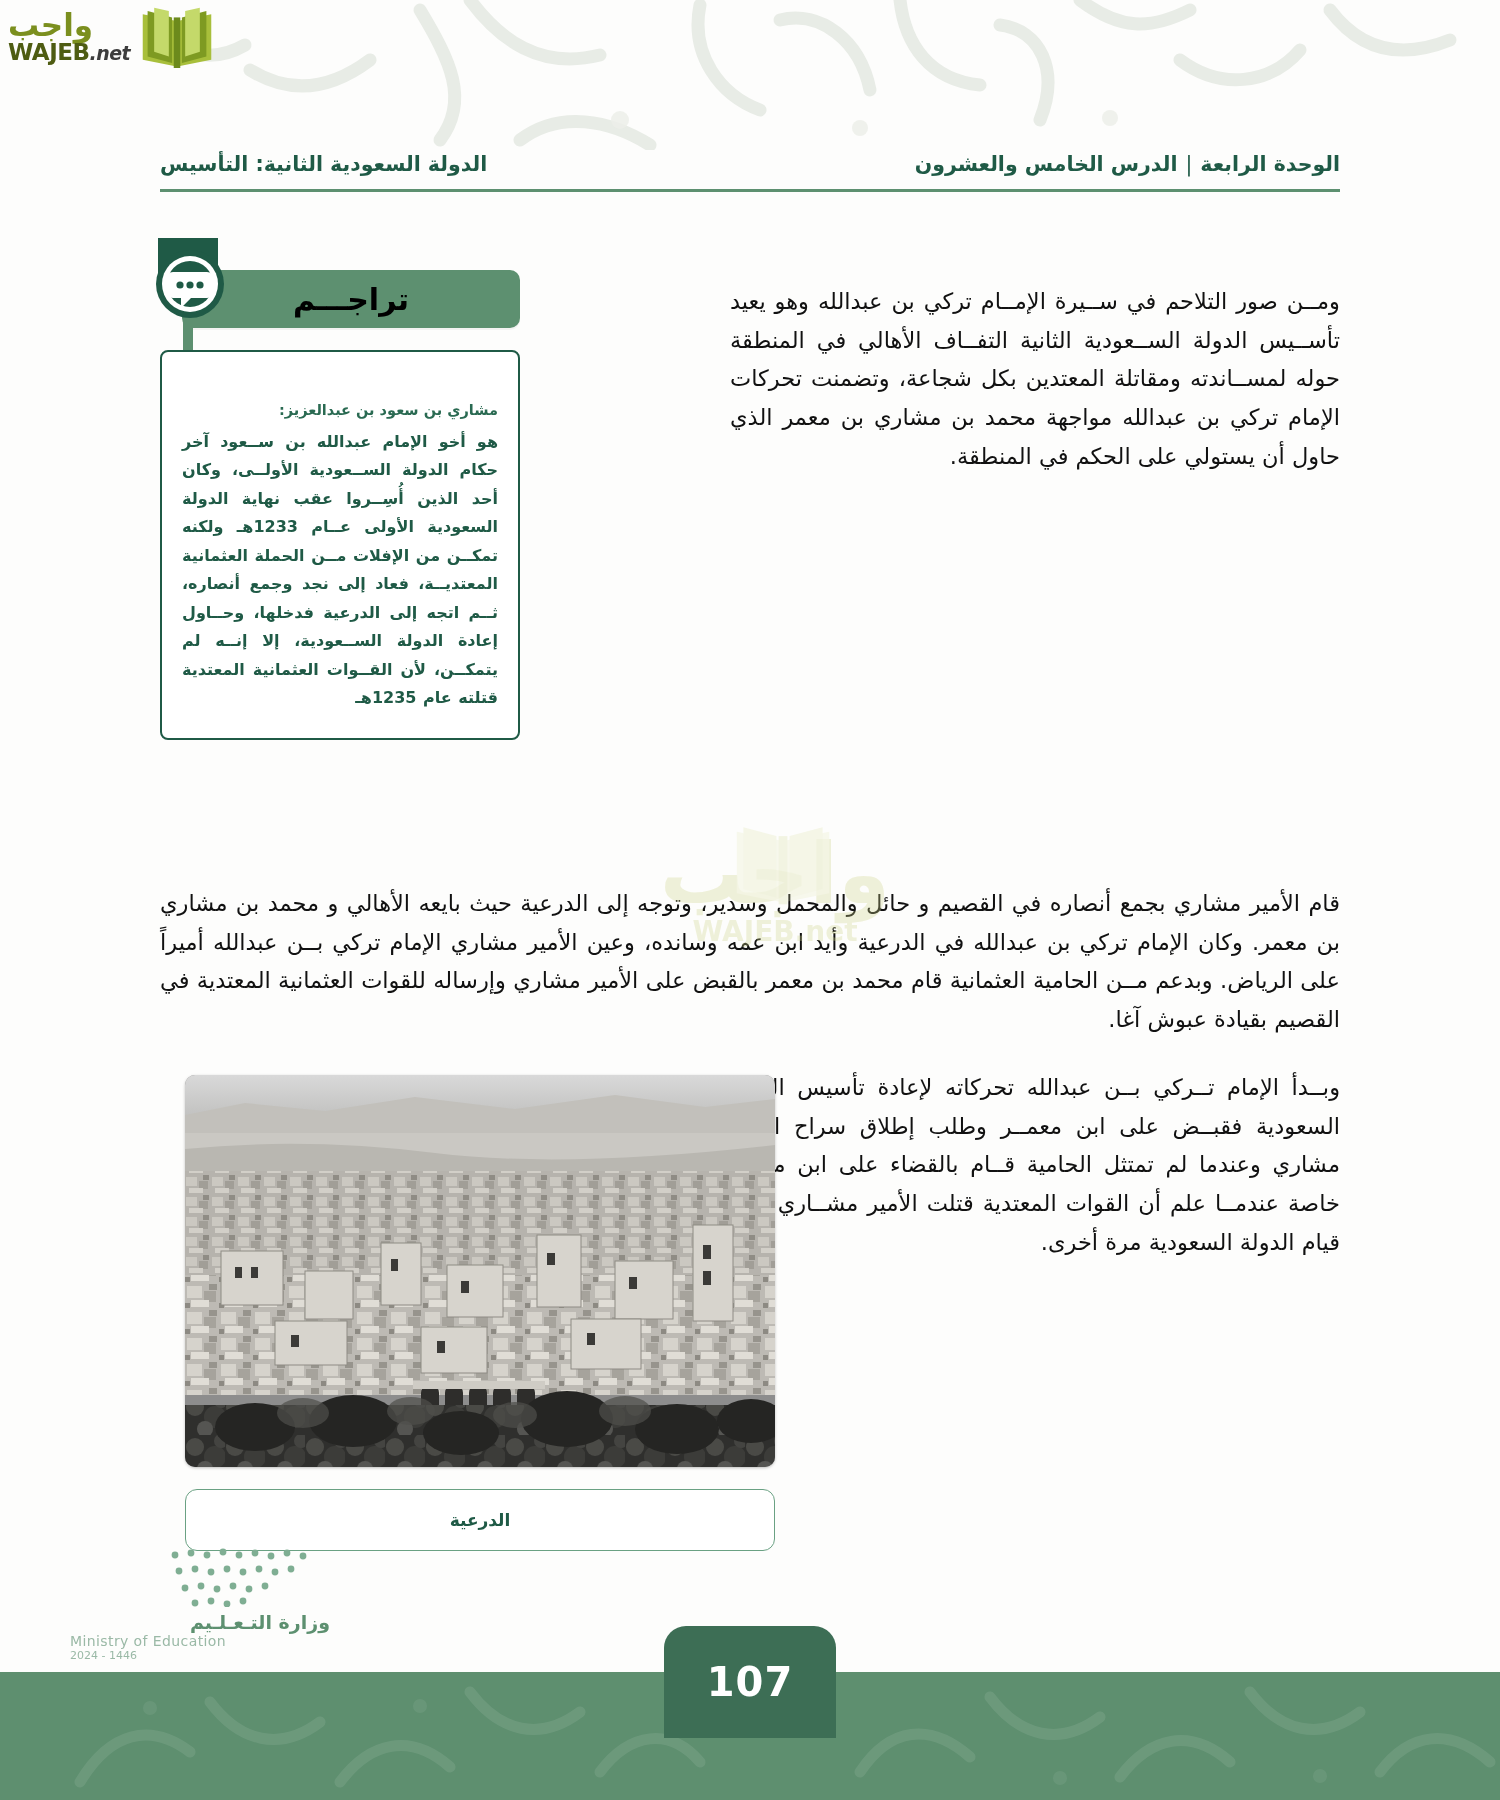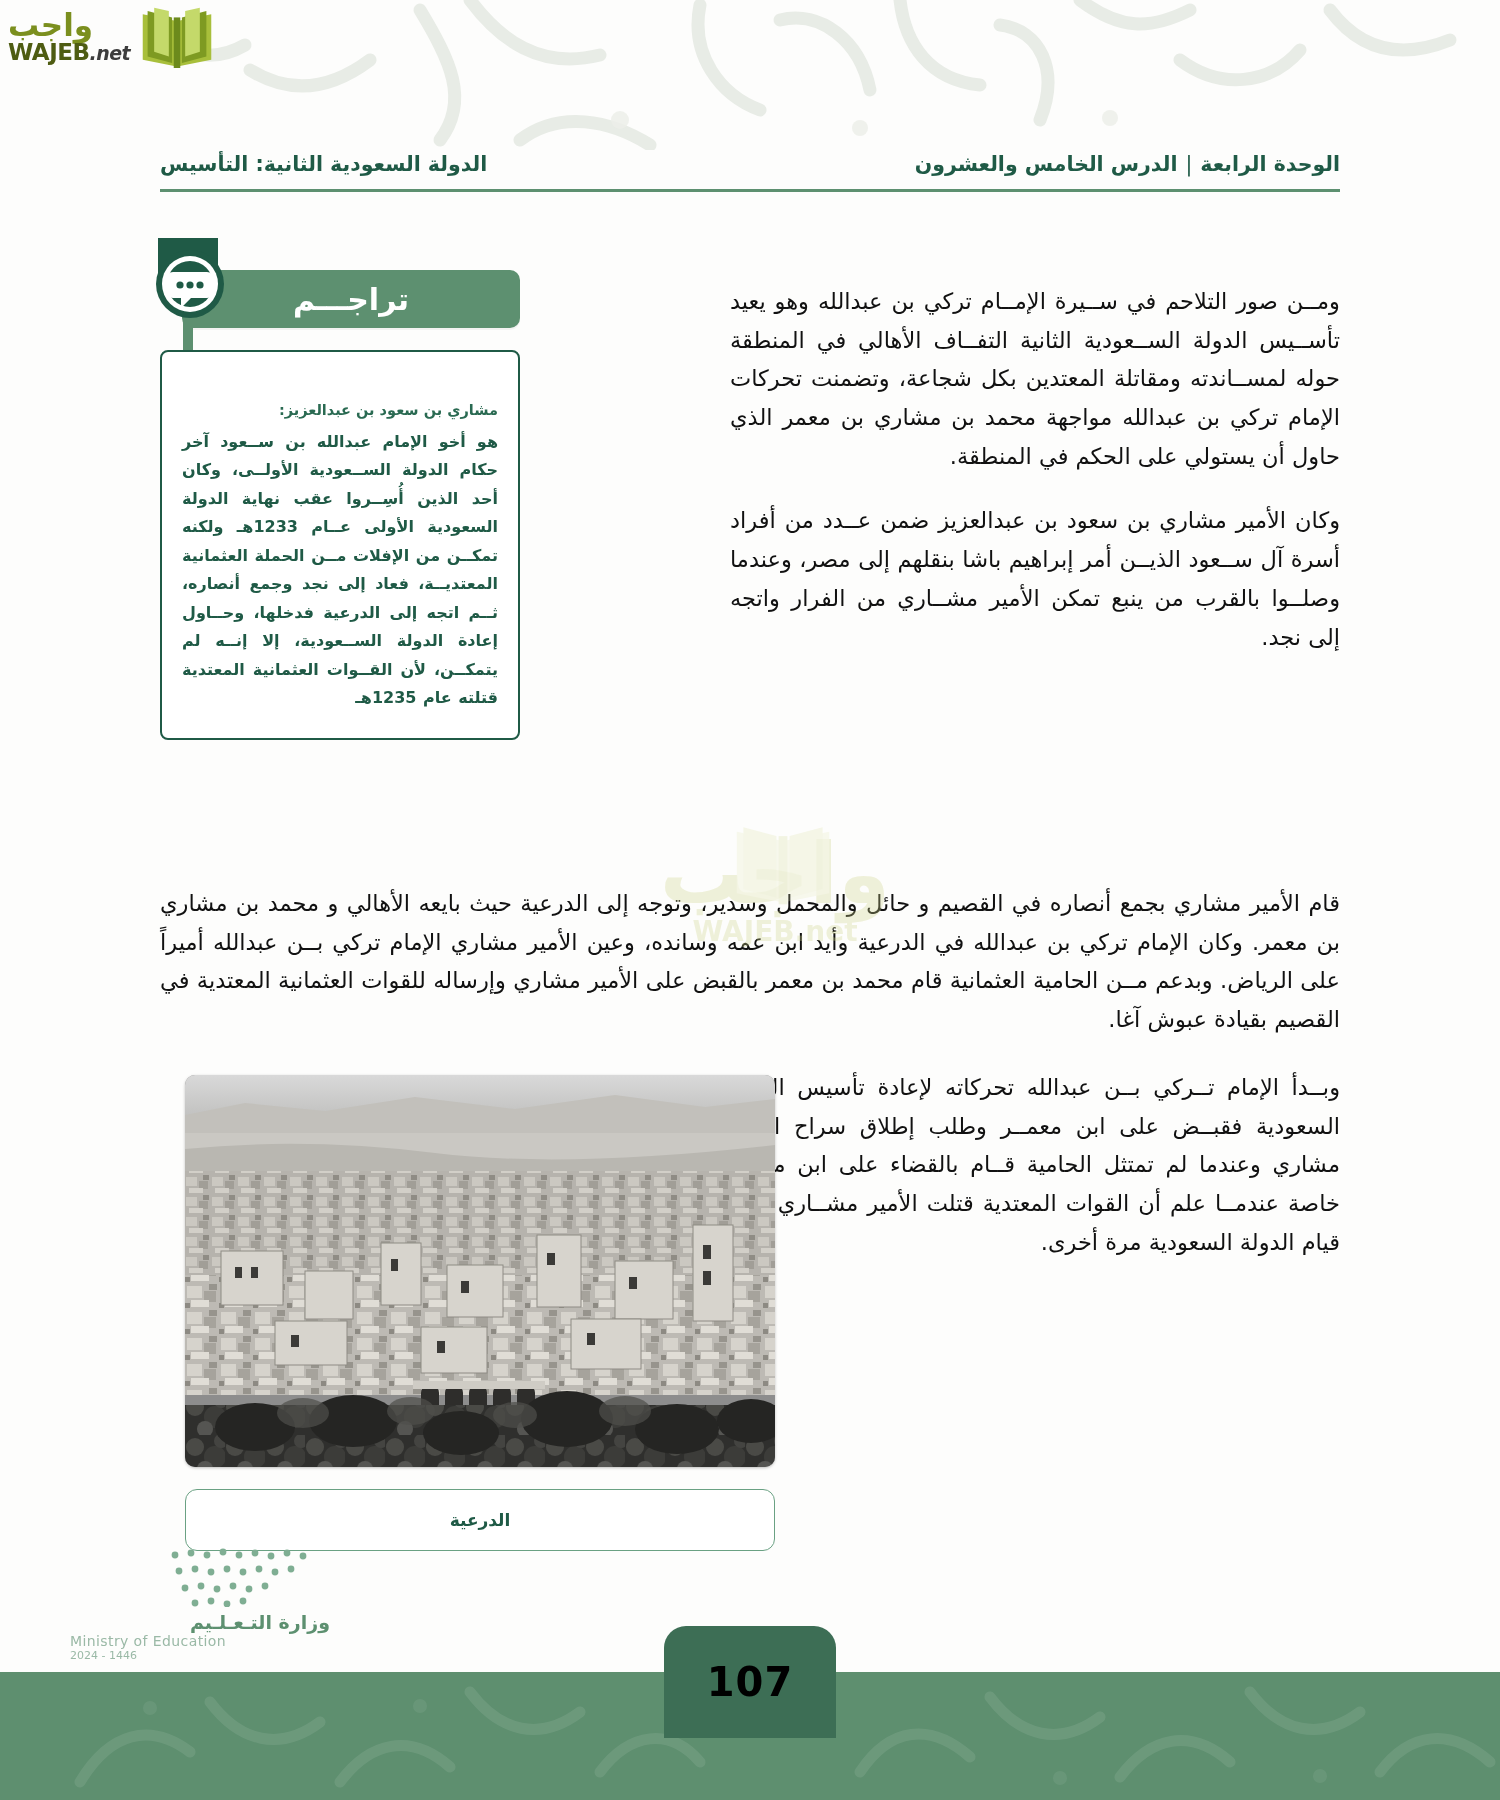--- a/index.html
+++ b/index.html
@@ -105,21 +105,21 @@
     background: #5d9070;
     border-radius: 10px 10px 10px 10px;
     display: flex;
     align-items: center;
     justify-content: center;
     box-shadow: 0 2px 0 rgba(0,0,0,0.04);
   }
   .traajim-tab-label {
     font-size: 30px;
     font-weight: bold;
-    color: #ffffff;
+    color: #000000;
     letter-spacing: 1px;
     direction: rtl;
   }
   .traajim-badge {
     position: absolute;
     top: -38px;
     left: -42px;
     width: 96px; height: 96px;
   }
   .traajim-spine {
@@ -284,21 +284,21 @@
     background: #3d6e55;
     border-radius: 22px 22px 0 0;
     display: flex;
     align-items: center;
     justify-content: center;
     z-index: 6;
   }
   .page-number {
     font-size: 40px;
     font-weight: bold;
-    color: #000000;
+    color: #ffffff;
     letter-spacing: 1px;
   }
 
   
   .ministry {
     position: absolute;
     bottom: 138px;
     left: 70px;
     width: 260px;
     direction: rtl;
@@ -398,21 +398,20 @@
       <div class="traajim-spine"></div>
     </div>
     <div class="traajim-card">
       <div class="bio-name">مشاري بن سعود بن عبدالعزيز:</div>
       <div class="bio-text">هو أخو الإمام عبدالله بن ســعود آخر حكام الدولة الســعودية الأولــى، وكان أحد الذين أُسِــروا عقب نهاية الدولة السعودية الأولى عــام 1233هـ ولكنه تمكــن من الإفلات مــن الحملة العثمانية المعتديــة، فعاد إلى نجد وجمع أنصاره، ثــم اتجه إلى الدرعية فدخلها، وحــاول إعادة الدولة الســعودية، إلا إنــه لم يتمكــن، لأن القــوات العثمانية المعتدية قتلته عام 1235هـ</div>
     </div>
   </div>
 
   <div class="col-main">
     <p class="para">ومــن صور التلاحم في ســيرة الإمــام تركي بن عبدالله وهو يعيد تأســيس الدولة الســعودية الثانية التفــاف الأهالي في المنطقة حوله لمســاندته ومقاتلة المعتدين بكل شجاعة، وتضمنت تحركات الإمام تركي بن عبدالله مواجهة محمد بن مشاري بن معمر الذي حاول أن يستولي على الحكم في المنطقة.</p>
-    <p class="para">وكان الأمير مشاري بن سعود بن عبدالعزيز ضمن عــدد من أفراد أسرة آل ســعود الذيــن أمر إبراهيم باشا بنقلهم إلى مصر، وعندما وصلــوا بالقرب من ينبع تمكن الأمير مشــاري من الفرار واتجه إلى نجد.</p>
   </div>
 
   <p class="para-wide">قام الأمير مشاري بجمع أنصاره في القصيم و حائل والمحمل وسدير، وتوجه إلى الدرعية حيث بايعه الأهالي و محمد بن مشاري بن معمر.  وكان الإمام تركي بن عبدالله في الدرعية وأيد ابن عمه وسانده، وعين الأمير مشاري الإمام تركي بــن عبدالله أميراً على الرياض. وبدعم مــن الحامية العثمانية قام محمد بن معمر بالقبض على الأمير مشاري وإرساله للقوات العثمانية المعتدية في القصيم بقيادة عبوش آغا.</p>
 
   <div class="wm-mid">
     <svg class="wm-book" viewBox="0 0 100 76" xmlns="http://www.w3.org/2000/svg">
       <path d="M48 18 L48 74 L8 66 L8 10 Z" fill="#e2e6b4"></path>
       <path d="M52 18 L52 74 L92 66 L92 10 Z" fill="#e2e6b4"></path>
       <path d="M44 14 L44 70 L14 62 L14 6 Z" fill="#d8dea0"></path>
       <path d="M56 14 L56 70 L86 62 L86 6 Z" fill="#d8dea0"></path>

